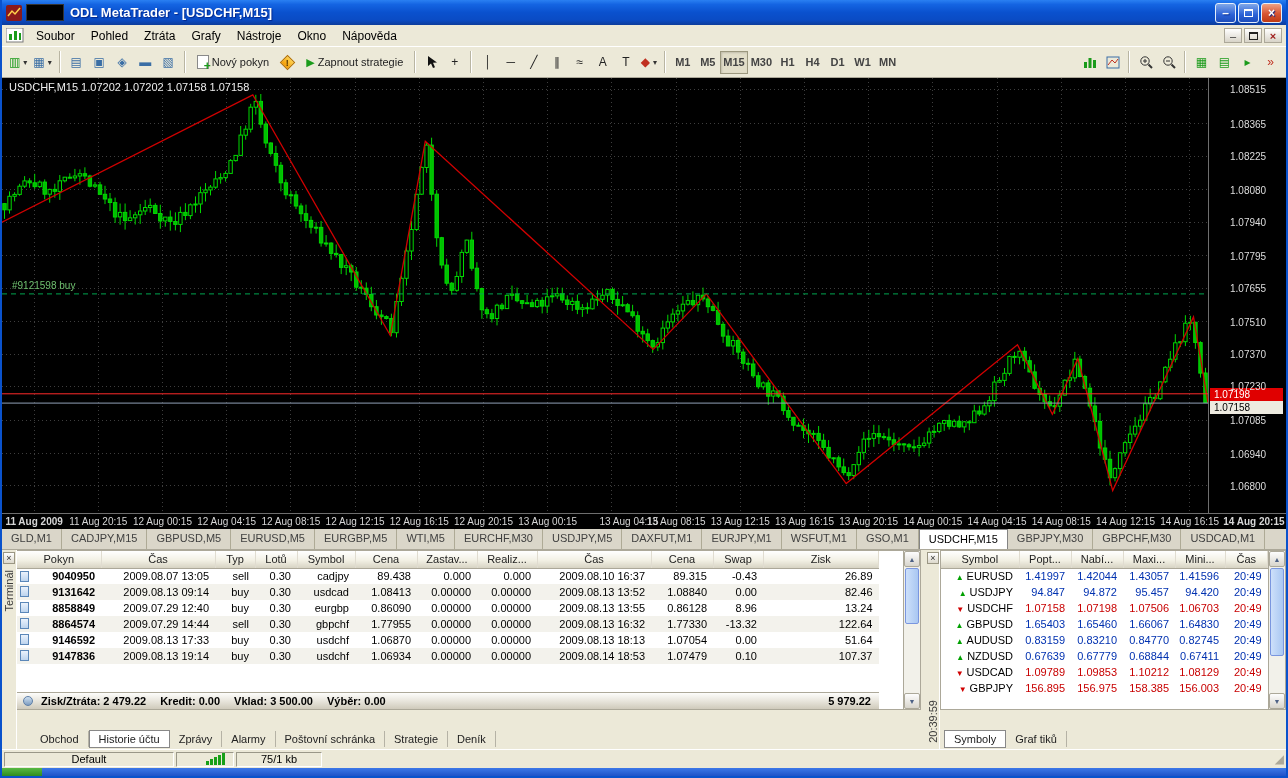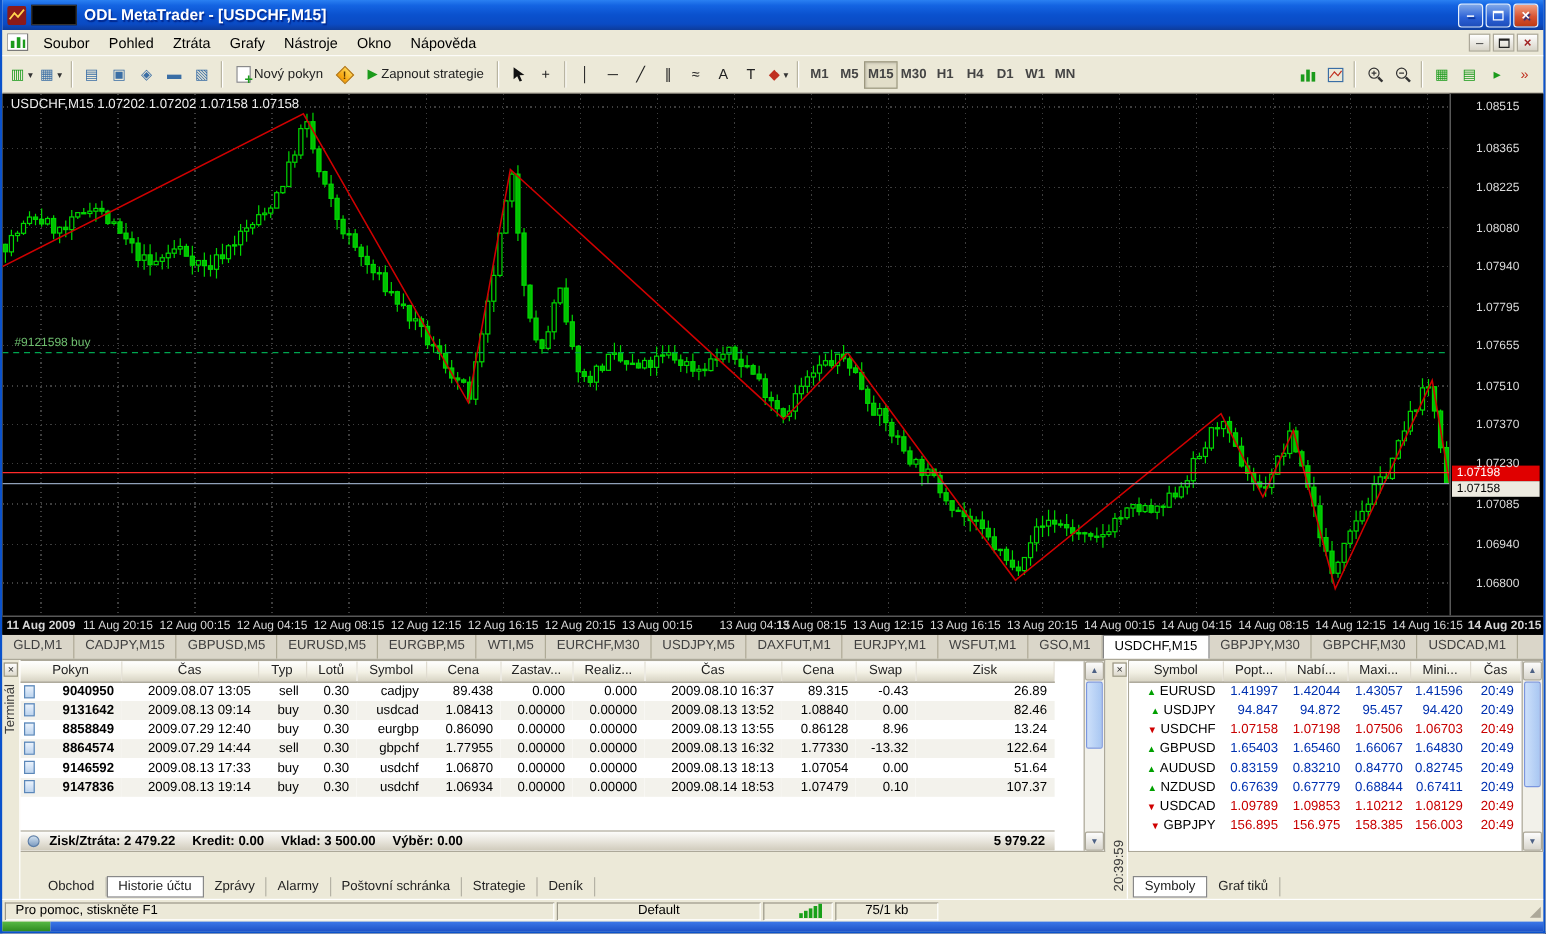--- a/index.html
+++ b/index.html
@@ -1167,21 +1167,20 @@
         <div class="gap"></div>
         <div class="tabstrip" id="mw-tabs" style="padding-left:4px">
             <div class="ttab active">Symboly</div>
             <div class="ttab">Graf tiků</div>
           </div>
       </div>
     </div>
   </div>
 
   <div class="statusbar">
-    <div class="seg help">Pro pomoc, stiskněte F1</div>
     <div class="seg profile">Default</div>
     <div class="seg bars">
       <span class="sigbars">
           <i></i>
           <i></i>
           <i></i>
           <i></i>
           <i></i>
         </span>
     </div>

